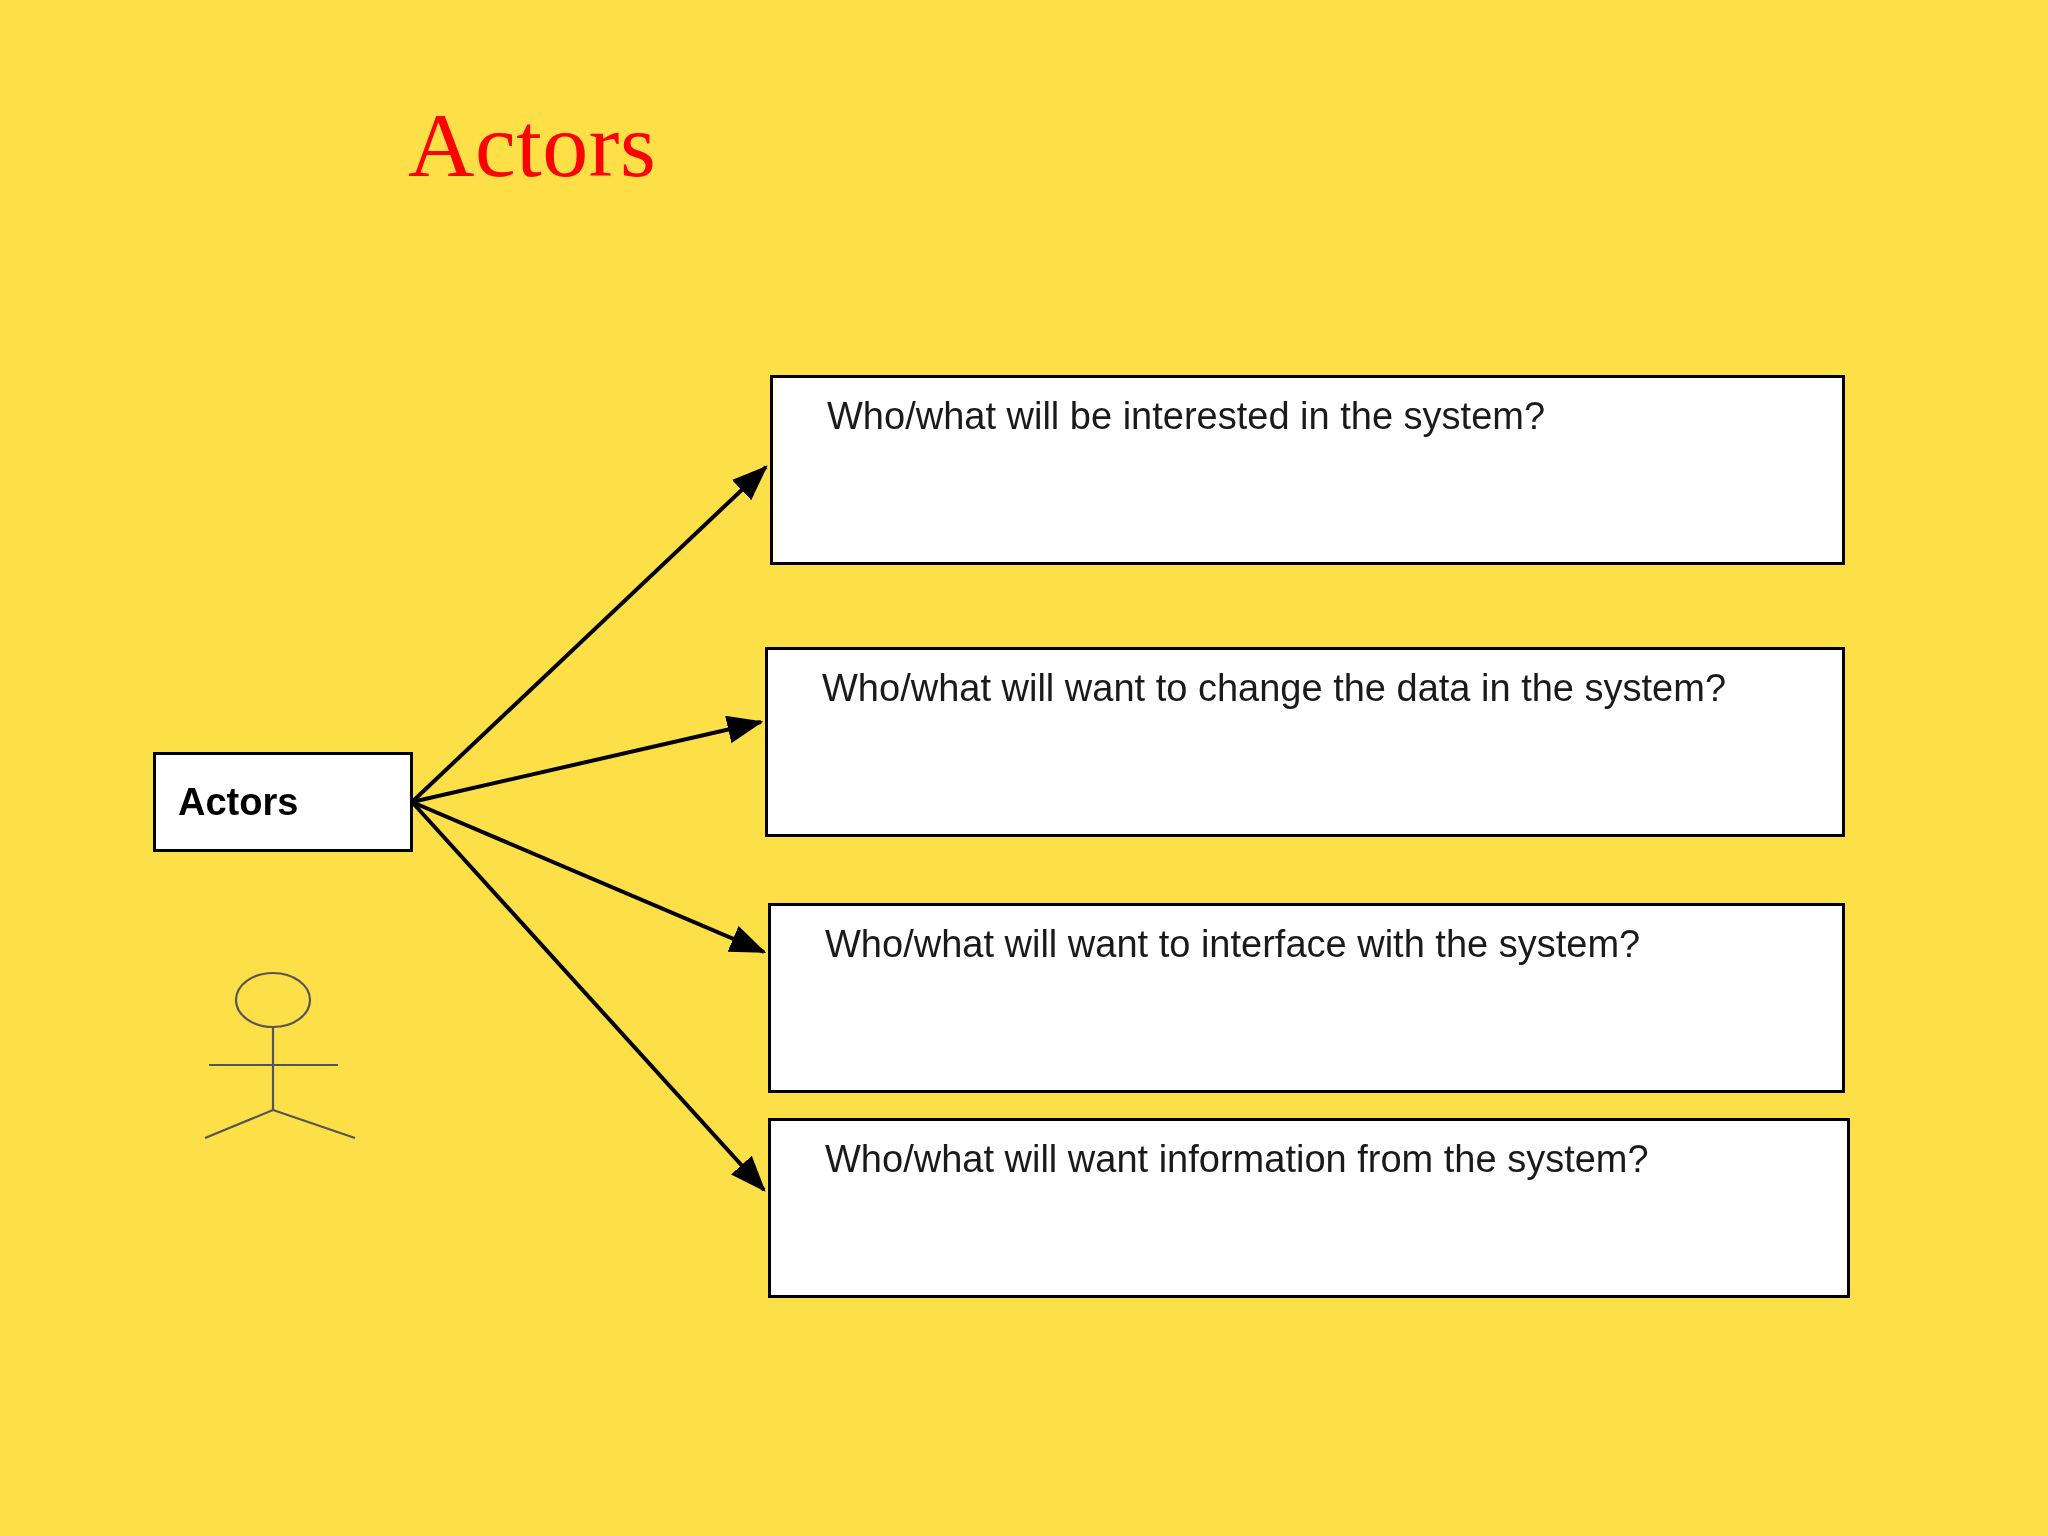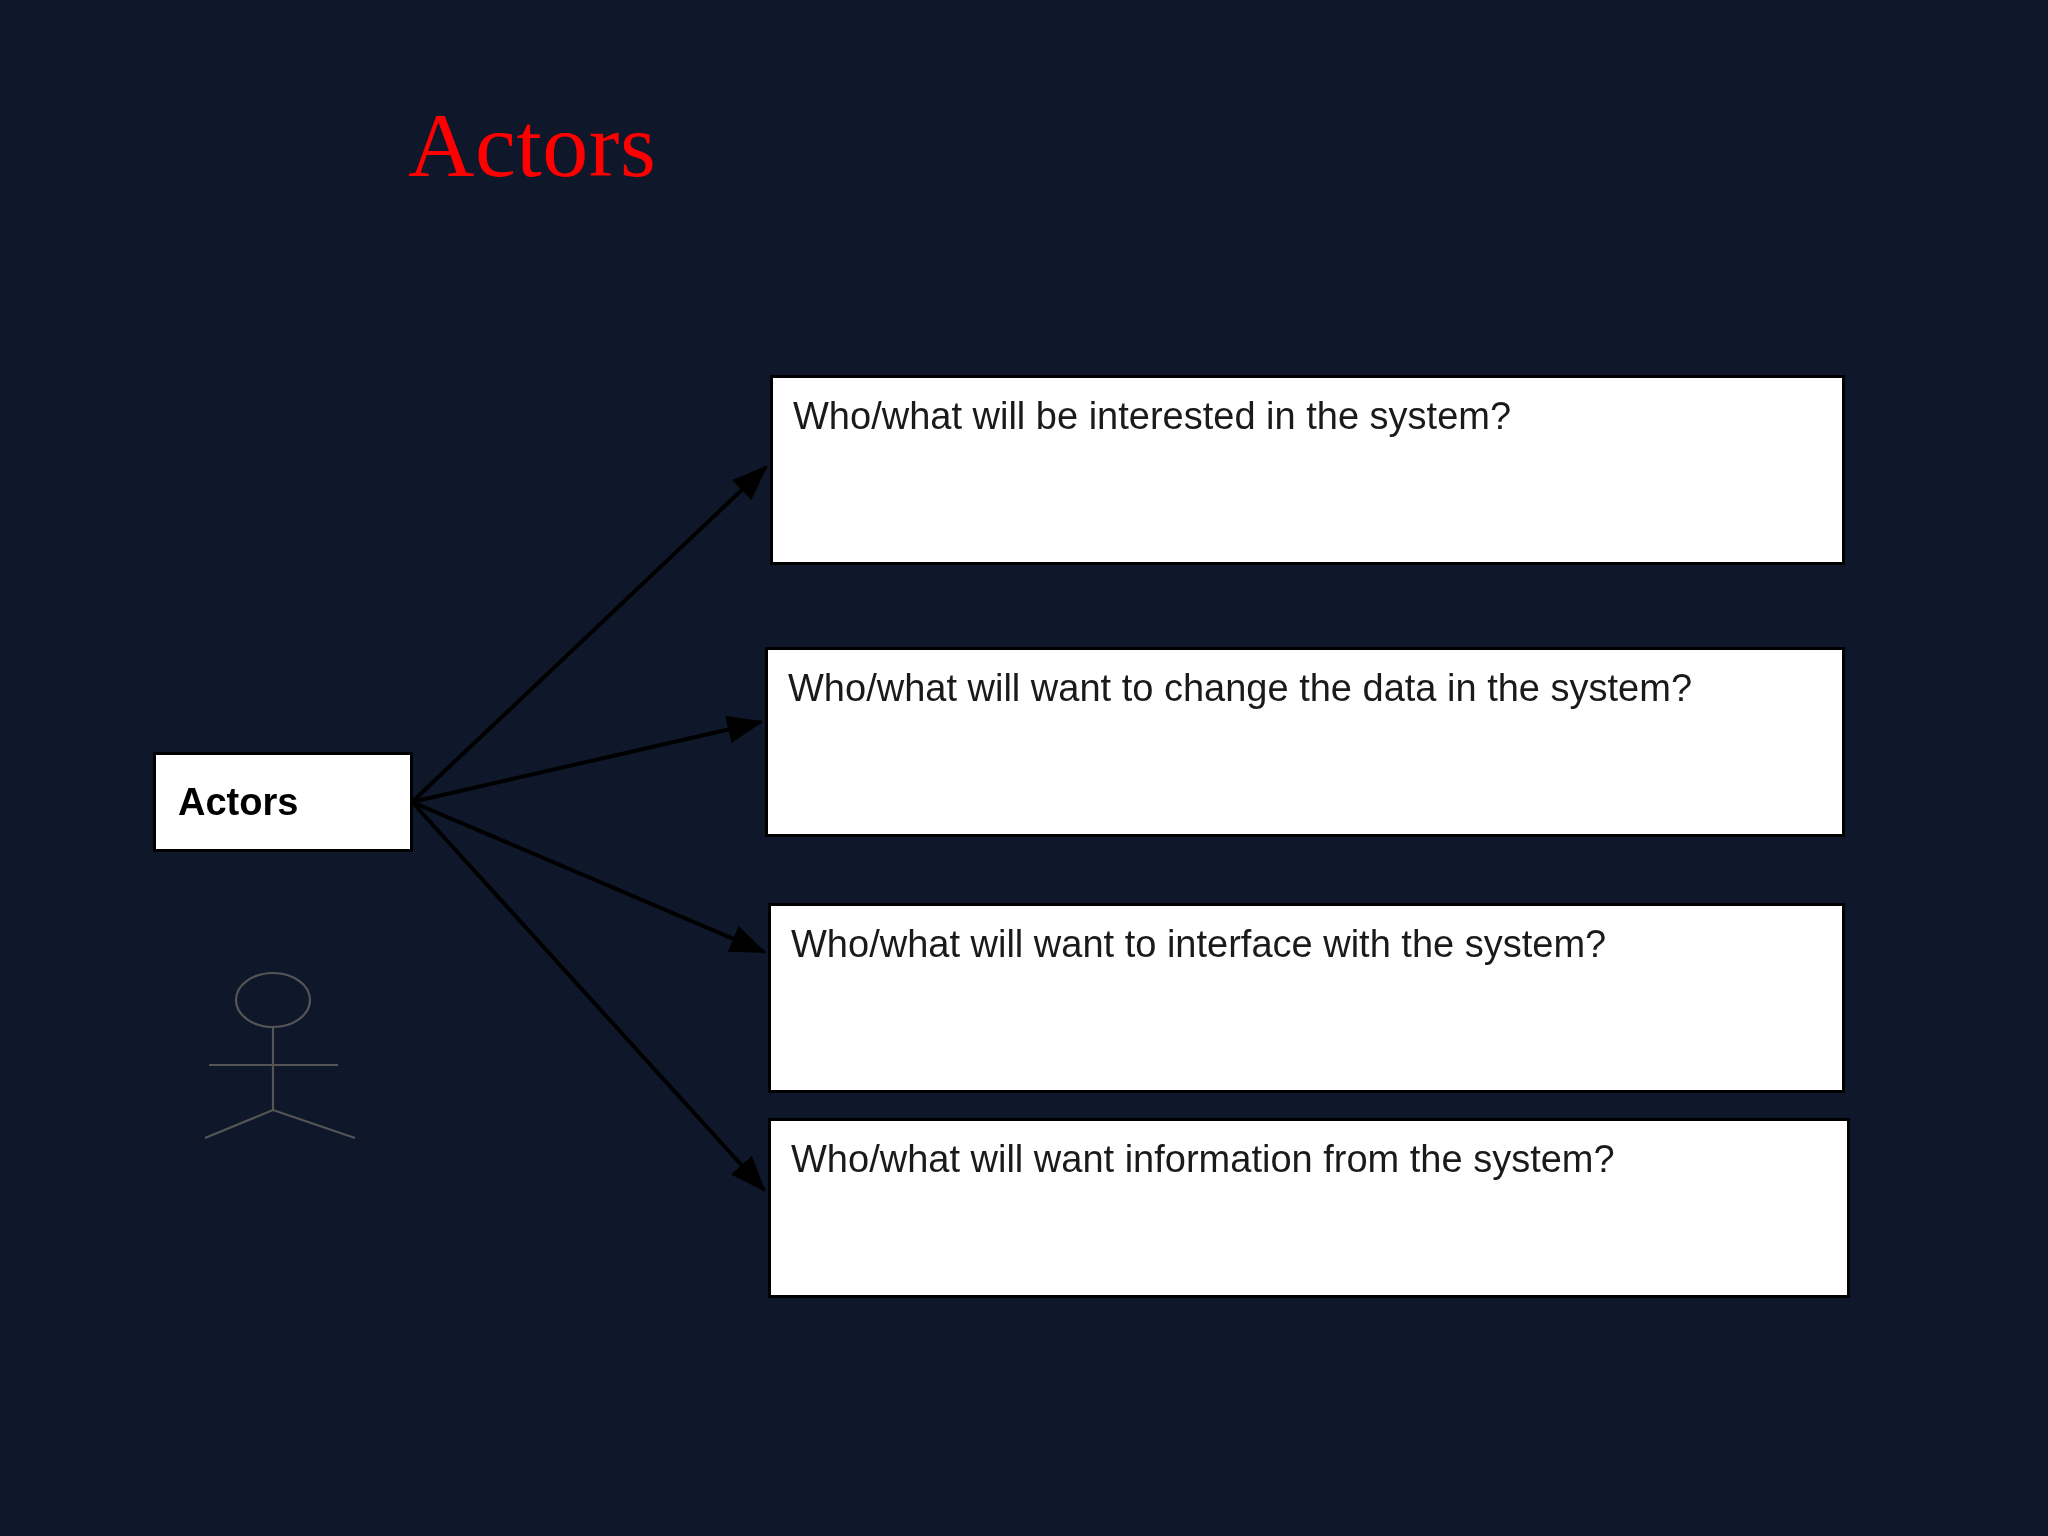--- a/index.html
+++ b/index.html
@@ -8,21 +8,21 @@
     padding: 0;
     background: #ffffff;
   }
   body {
     font-family: "Liberation Sans", sans-serif;
   }
   #slide {
     position: relative;
     width: 2048px;
     height: 1536px;
-    background: #0f172a;
+    background: #fde047;
     overflow: hidden;
   }
 
   
   #slide-title {
     position: absolute;
     left: 408px;
     top: 96px;
     font-family: "Liberation Serif", "DejaVu Serif", serif;
     font-size: 92px;
@@ -56,20 +56,21 @@
     white-space: nowrap;
   }
 
   
   .qbox {
     position: absolute;
     box-sizing: border-box;
     border: 3px solid #000000;
     background: #ffffff;
     z-index: 3;
+    padding-left: 34px;
   }
   .qbox .qtext {
     font-family: "Liberation Sans", sans-serif;
     font-size: 38px;
     line-height: 1.18;
     color: #1a1a1a;
     padding: 16px 20px 0 20px;
     display: block;
   }
   #qbox-1 { left: 770px; top: 375px;  width: 1075px; height: 190px; }

